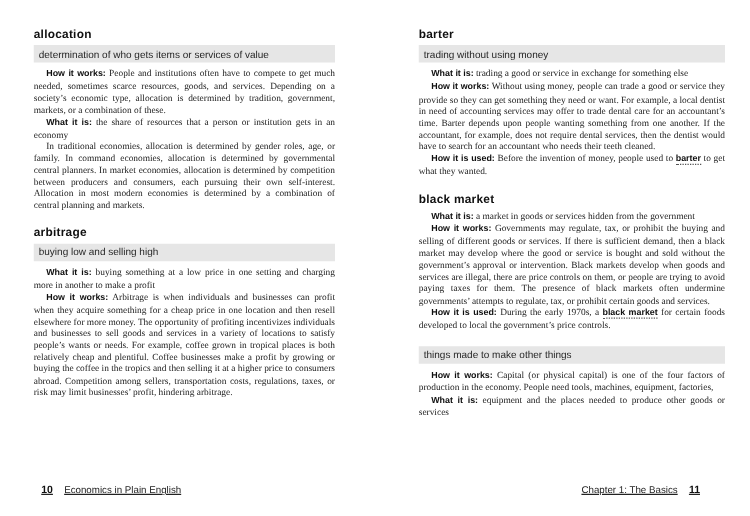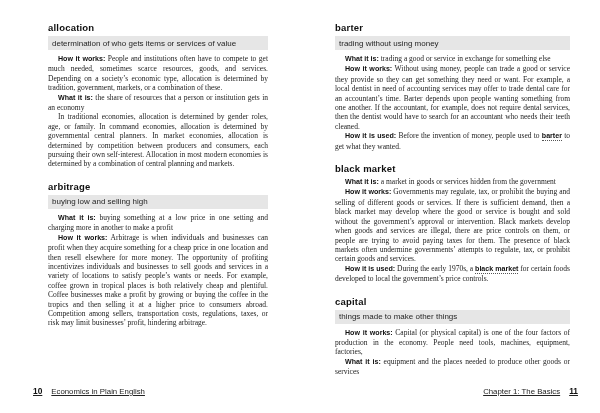--- a/index.html
+++ b/index.html
@@ -4,22 +4,22 @@
 <style>
   * { margin: 0; padding: 0; box-sizing: border-box; }
   html, body { background: #ffffff; }
   body {
     width: 600px; height: 413px; overflow: hidden;
     font-family: "Liberation Serif", serif;
     color: var(--text-color, #1b1b1b);
   }
   .spread { display: flex; width: 600px; height: 413px; background: var(--page-bg, #ffffff); }
   .page { position: relative; width: 300px; height: 413px; padding-top: 22px; }
-  .page-left  { padding-left: 48px; padding-right: 32px; }
-  .page-right { padding-left: 35px; padding-right: 30px; }
+  .page-left  { padding-left: 27px; padding-right: 32px; }
+  .page-right { padding-left: 35px; padding-right: 20px; }
 
   .entry { margin-top: 12px; }
   .entry:first-child { margin-top: 0; }
 
   .term {
     font-family: "Liberation Sans", sans-serif;
     font-weight: bold; font-size: 9.5px; letter-spacing: 0.2px;
     color: #101010; margin-bottom: 3px;
   }
   .def-bar {
@@ -42,21 +42,21 @@
     font-family: "Liberation Sans", sans-serif;
     font-weight: bold; font-size: 7.1px; color: #101010;
     border-bottom: 1px dotted #555;
   }
   .footer {
     position: absolute; bottom: 17px;
     font-family: "Liberation Sans", sans-serif;
     font-size: 7.8px; color: #222; white-space: nowrap; text-decoration: underline;
   }
   .footer-left  { left: 33px; }
-  .footer-right { right: 22px; text-align: right; }
+  .footer-right { right: 40px; text-align: right; }
   .pagenum { font-weight: bold; font-size: 8.4px; color: #101010; }
   .footer-left .pagenum  { margin-right: 9px; }
   .footer-right .pagenum { margin-left: 9px; }
 </style>
 </head>
 <body>
 
 <div class="spread">
 
   <div class="page page-left">
@@ -97,21 +97,20 @@
         </section>
         <section class="entry">
           <h2 class="term">black market</h2>
           <div class="entry-body">
             <p><span class="run-label">What it is:</span><span class="run-body"> a market in goods or services hidden from the government</span></p>
             <p><span class="run-label">How it works:</span><span class="run-body"> Governments may regulate, tax, or prohibit the buying and selling of different goods or services. If there is sufficient demand, then a black market may develop where the good or service is bought and sold without the government’s approval or intervention. Black markets develop when goods and services are illegal, there are price controls on them, or people are trying to avoid paying taxes for them. The presence of black markets often undermine governments’ attempts to regulate, tax, or prohibit certain goods and services.</span></p>
             <p><span class="run-label">How it is used:</span><span class="run-body"> During the early 1970s, a </span><span class="run-ref">black market</span><span class="run-body"> for certain foods developed to local the government’s price controls.</span></p>
           </div>
         </section>
         <section class="entry">
-          <h2 class="term">capital</h2>
           <div class="def-bar">things made to make other things</div>
           <div class="entry-body">
             <p><span class="run-label">How it works:</span><span class="run-body"> Capital (or physical capital) is one of the four factors of production in the economy. People need tools, machines, equipment, factories,</span></p>
             <p><span class="run-label">What it is:</span><span class="run-body"> equipment and the places needed to produce other goods or services</span></p>
           </div>
         </section>
       </div>
     <div class="footer footer-right">
       <span class="footer-text">Chapter 1: The Basics</span><span class="pagenum">11</span>
     </div>

